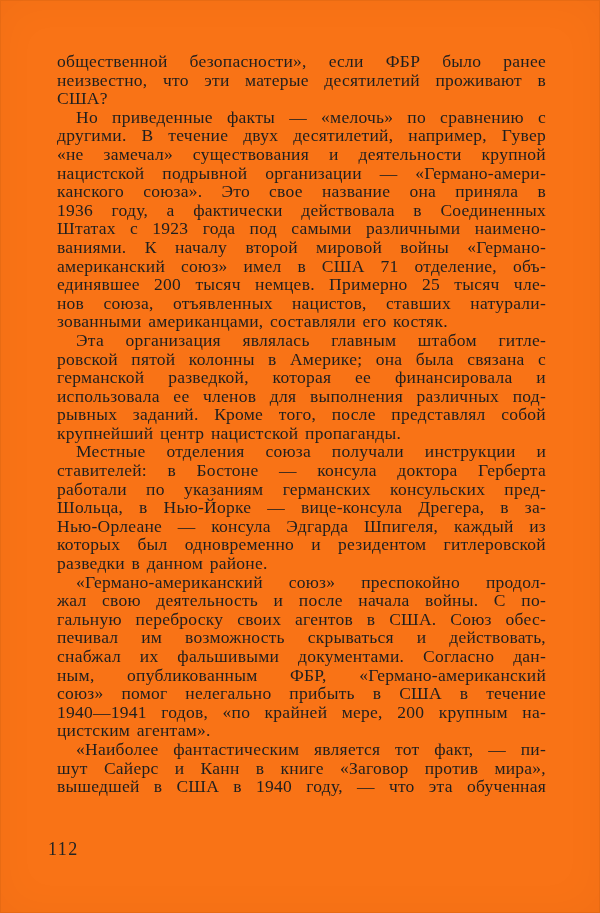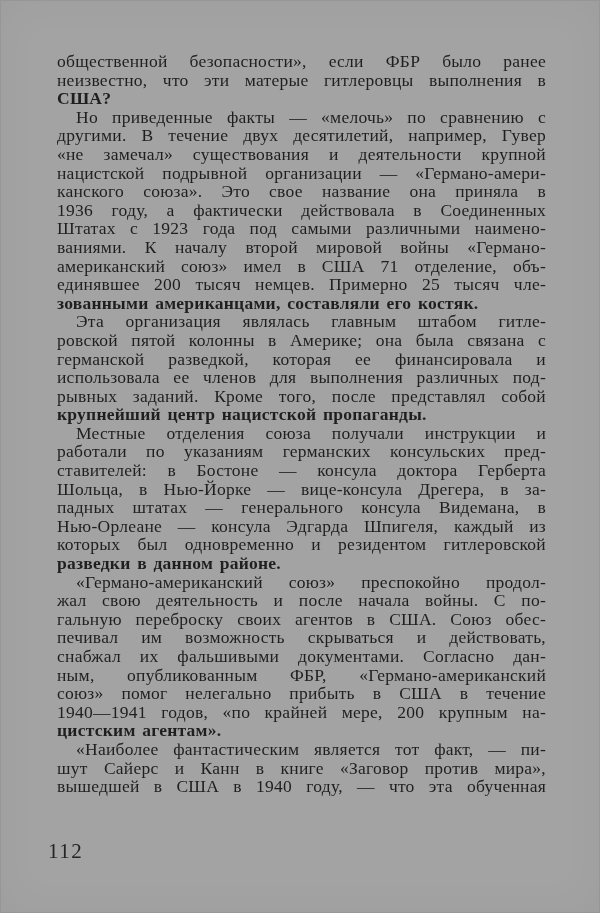--- a/index.html
+++ b/index.html
@@ -22,64 +22,63 @@
     line-height: 18.6px;
     letter-spacing: 0.25px;
     word-spacing: 2px;
   }
   .line {
     text-align: justify;
     text-align-last: justify;
   }
   .line.endline {
     text-align-last: left;
-    font-weight: bold;
   }
   .line.indent {
     text-indent: 19px;
   }
   .page-number {
     position: absolute;
     left: 48px;
     top: 839px;
-    font-size: 21px;
+    font-size: 18px;
     letter-spacing: 1.5px;
     color: #242424;
   }
 </style>
 </head>
 <body>
 
-<div class="page" style="background: #a3a3a3; color: rgb(31, 31, 31);">
+<div class="page" style="background: #f97316; color: rgb(31, 31, 31);">
   <div class="text-block">
       <div class="line">общественной безопасности», если ФБР было ранее</div>
-      <div class="line">неизвестно, что эти матерые гитлеровцы выполнения в</div>
+      <div class="line">неизвестно, что эти матерые десятилетий проживают в</div>
       <div class="line endline">США?</div>
       <div class="line indent">Но приведенные факты — «мелочь» по сравнению с</div>
       <div class="line">другими. В течение двух десятилетий, например, Гувер</div>
       <div class="line">«не замечал» существования и деятельности крупной</div>
       <div class="line">нацистской подрывной организации — «Германо-амери-</div>
       <div class="line">канского союза». Это свое название она приняла в</div>
       <div class="line">1936 году, а фактически действовала в Соединенных</div>
       <div class="line">Штатах с 1923 года под самыми различными наимено-</div>
       <div class="line">ваниями. К началу второй мировой войны «Германо-</div>
       <div class="line">американский союз» имел в США 71 отделение, объ-</div>
       <div class="line">единявшее 200 тысяч немцев. Примерно 25 тысяч чле-</div>
+      <div class="line">нов союза, отъявленных нацистов, ставших натурали-</div>
       <div class="line endline">зованными американцами, составляли его костяк.</div>
       <div class="line indent">Эта организация являлась главным штабом гитле-</div>
       <div class="line">ровской пятой колонны в Америке; она была связана с</div>
       <div class="line">германской разведкой, которая ее финансировала и</div>
       <div class="line">использовала ее членов для выполнения различных под-</div>
       <div class="line">рывных заданий. Кроме того, после представлял собой</div>
       <div class="line endline">крупнейший центр нацистской пропаганды.</div>
       <div class="line indent">Местные отделения союза получали инструкции и</div>
+      <div class="line">ставителей: в Бостоне — консула доктора Герберта</div>
       <div class="line">работали по указаниям германских консульских пред-</div>
-      <div class="line">ставителей: в Бостоне — консула доктора Герберта</div>
       <div class="line">Шольца, в Нью-Йорке — вице-консула Дрегера, в за-</div>
-      <div class="line">падных штатах — генерального консула Видемана, в</div>
       <div class="line">Нью-Орлеане — консула Эдгарда Шпигеля, каждый из</div>
       <div class="line">которых был одновременно и резидентом гитлеровской</div>
       <div class="line endline">разведки в данном районе.</div>
       <div class="line indent">«Германо-американский союз» преспокойно продол-</div>
       <div class="line">жал свою деятельность и после начала войны. С по-</div>
       <div class="line">гальную переброску своих агентов в США. Союз обес-</div>
       <div class="line">печивал им возможность скрываться и действовать,</div>
       <div class="line">снабжал их фальшивыми документами. Согласно дан-</div>
       <div class="line">ным, опубликованным ФБР, «Германо-американский</div>
       <div class="line">союз» помог нелегально прибыть в США в течение</div>

